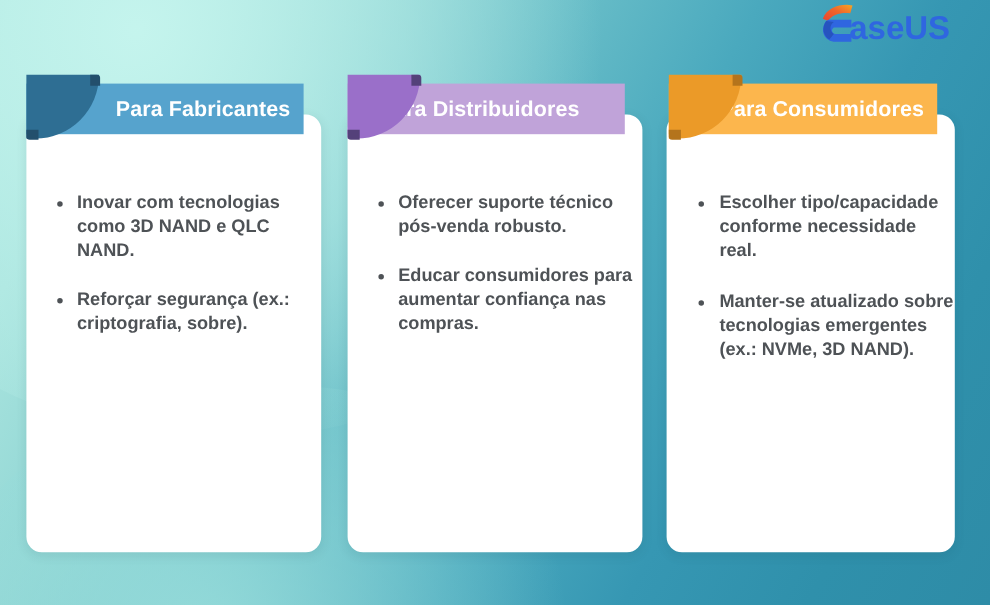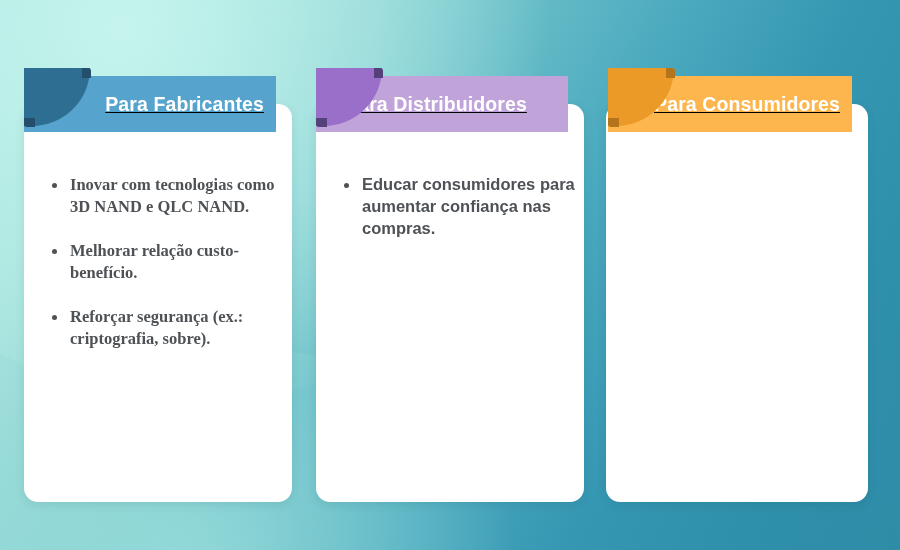--- a/index.html
+++ b/index.html
@@ -87,27 +87,26 @@
   }
   .header-1 { left: 24px;  width: 252px; }
   .header-2 { left: 316px; width: 252px; }
   .header-3 { left: 608px; width: 244px; }
 
   .banner {
     position: absolute;
     left: 0;
     top: 8px;
     right: 0;
-    height: 56px;
+    height: 46px;
     display: flex;
     align-items: center;
     justify-content: flex-end;
     box-sizing: border-box;
     padding-right: 12px;
-    text-decoration: underline;
   }
   .banner-title {
     color: #ffffff;
     font-size: 19.5px;
     font-weight: bold;
     letter-spacing: 0.1px;
     white-space: nowrap;
   }
 
   
@@ -157,21 +156,21 @@
   .bullets {
     position: absolute;
     margin: 0;
     padding: 0;
     list-style: none;
     color: #4e5256;
     font-weight: bold;
     font-size: 16.5px;
     line-height: 1.33;
   }
-  .bullets-1 { left: 52px;  top: 174px; width: 238px; font-family: Liberation Serif, serif; }
+  .bullets-1 { left: 52px;  top: 174px; width: 238px; }
   .bullets-2 { left: 344px; top: 174px; width: 238px; }
   .bullets-3 { left: 634px; top: 174px; width: 236px; }
 
   .bullets li {
     position: relative;
     padding-left: 18px;
     margin-bottom: 22px;
   }
   .bullets li:last-child { margin-bottom: 0; }
 
@@ -191,54 +190,75 @@
   .bullets-3 li::before { left: 1px; }
 </style>
 </head>
 <body>
 
 <div id="canvas">
 
   <div class="bg-bloom"></div>
   <div class="bg-bloom2"></div>
 
+  <div class="logo">
+    <svg width="140" height="40" viewBox="0 0 140 40" xmlns="http://www.w3.org/2000/svg">
+      <defs>
+        <linearGradient id="arcgrad" x1="0" y1="1" x2="1" y2="0">
+          <stop offset="0%" stop-color="#e8432e"></stop>
+          <stop offset="55%" stop-color="#f0662b"></stop>
+          <stop offset="100%" stop-color="#f5a623"></stop>
+        </linearGradient>
+      </defs>
+
+      <path d="M6 15 C 10 4, 24 1, 33 3 L 31 10 C 23 9, 14 11, 11 17 Z" fill="url(#arcgrad)"></path>
+
+      <path d="M9 17 C 3 25, 7 36, 18 36 L 32 36 L 32 29 L 19 29
+               C 14 29, 13 25, 16 23 L 32 23 L 32 16 L 11 16 Z" fill="#2f66e0"></path>
+
+      <path d="M9 17 C 5 23, 6 30, 12 34 L 16 29 C 12 26, 12 21, 16 18 Z" fill="#2551b8" opacity="0.85"></path>
+      <text x="30" y="33" font-family="'Liberation Sans', sans-serif" font-size="30" font-weight="bold" fill="#2f66e0">aseUS</text>
+    </svg>
+  </div>
 
   <div class="card card-1"></div>
   <div class="header header-1 theme-blue">
     <div class="banner">
       <span class="banner-title">Para Fabricantes</span>
     </div>
     <div class="fold"></div>
     <div class="notch-tr"></div>
     <div class="notch-bl"></div>
   </div>
   <ul class="bullets bullets-1">
     <li>Inovar com tecnologias como 3D NAND e QLC NAND.</li>
-    <li>Melhorar relação custo-benefício.</li>
     <li>Reforçar segurança (ex.: criptografia, sobre).</li>
   </ul>
 
   <div class="card card-2"></div>
   <div class="header header-2 theme-purple">
     <div class="banner">
       <span class="banner-title">Para Distribuidores</span>
     </div>
     <div class="fold"></div>
     <div class="notch-tr"></div>
     <div class="notch-bl"></div>
   </div>
   <ul class="bullets bullets-2">
+    <li>Oferecer suporte técnico pós-venda robusto.</li>
     <li>Educar consumidores para aumentar confiança nas compras.</li>
   </ul>
 
   <div class="card card-3"></div>
   <div class="header header-3 theme-orange">
     <div class="banner">
       <span class="banner-title">Para Consumidores</span>
     </div>
     <div class="fold"></div>
     <div class="notch-tr"></div>
     <div class="notch-bl"></div>
   </div>
   <ul class="bullets bullets-3">
+    <li>Escolher tipo/capacidade conforme necessidade real.</li>
+    <li>Manter-se atualizado sobre tecnologias emergentes (ex.: NVMe, 3D NAND).</li>
   </ul>
 
 </div>
 
 </body></html>

